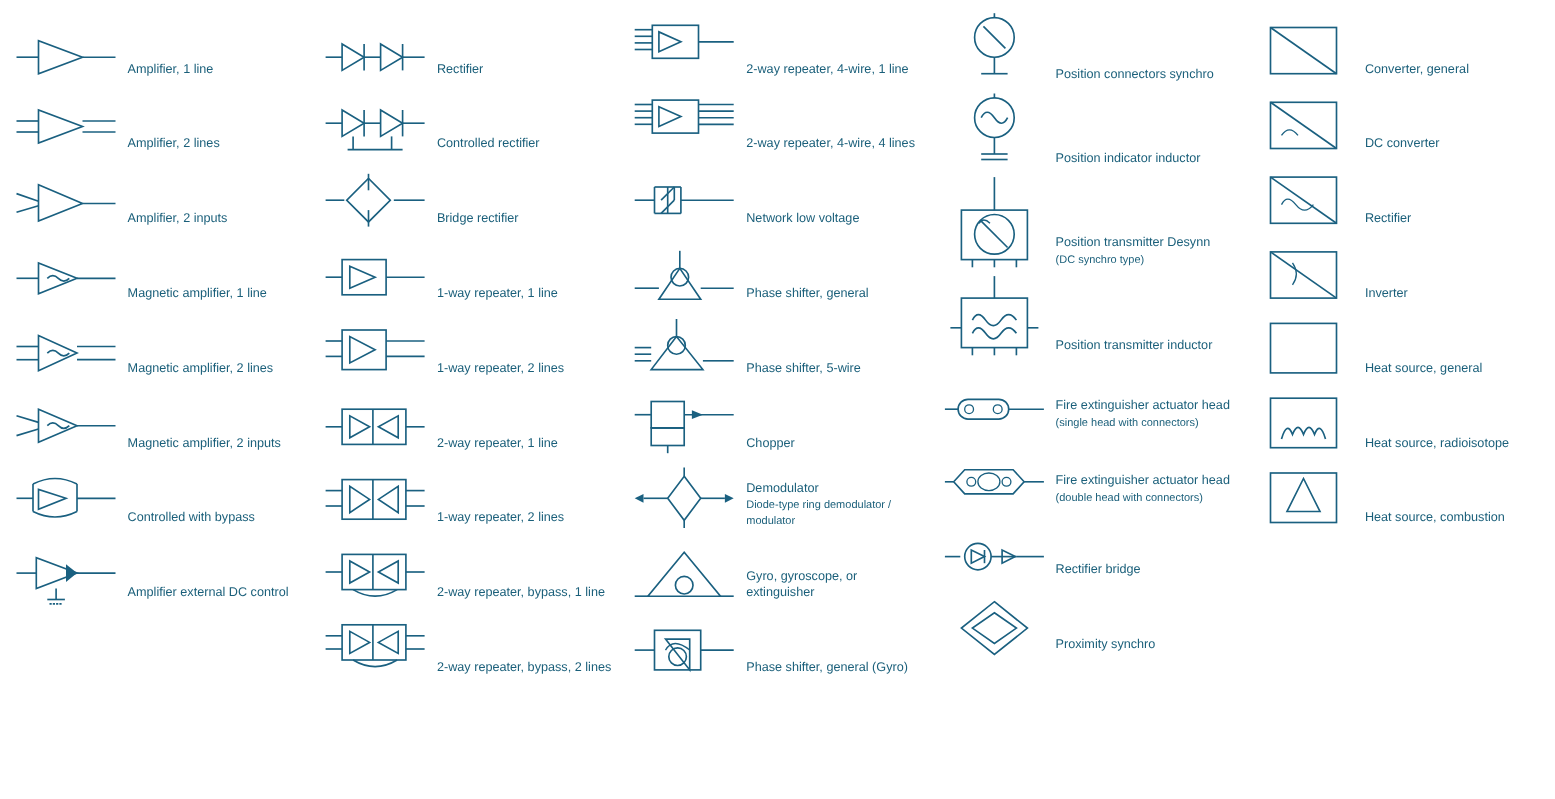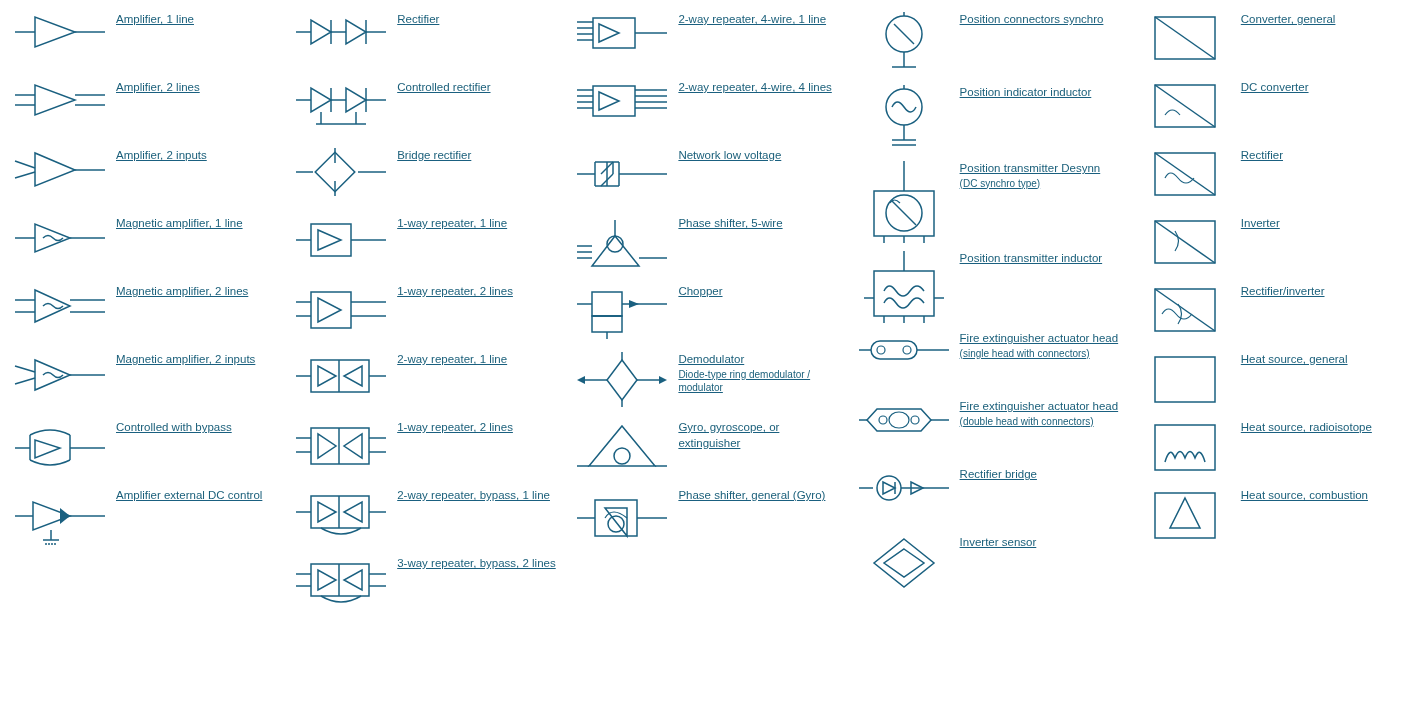--- a/index.html
+++ b/index.html
@@ -18,24 +18,23 @@
       padding: 8px 4px;
       gap: 0;
     }
     .column {
       display: flex;
       flex-direction: column;
       gap: 0;
     }
     .item {
       display: flex;
-      align-items: flex-start;
+      align-items: flex-end;
       padding: 4px 6px;
       min-height: 68px;
-      text-decoration: underline;
     }
     .symbol {
       width: 100px;
       min-width: 90px;
       display: flex;
       align-items: center;
       justify-content: center;
       flex-shrink: 0;
     }
     .label {
@@ -293,21 +292,21 @@
           <line x1="0" y1="30" x2="15" y2="30" stroke="#1a6080" stroke-width="1.5"></line>
           <rect x="15" y="8" width="58" height="32" fill="none" stroke="#1a6080" stroke-width="1.5"></rect>
           <line x1="43" y1="8" x2="43" y2="40" stroke="#1a6080" stroke-width="1.5"></line>
           <polygon points="22,14 22,34 40,24" fill="none" stroke="#1a6080" stroke-width="1.5"></polygon>
           <polygon points="66,14 66,34 48,24" fill="none" stroke="#1a6080" stroke-width="1.5"></polygon>
           <line x1="73" y1="18" x2="90" y2="18" stroke="#1a6080" stroke-width="1.5"></line>
           <line x1="73" y1="30" x2="90" y2="30" stroke="#1a6080" stroke-width="1.5"></line>
           <path d="M25,40 Q45,52 65,40" fill="none" stroke="#1a6080" stroke-width="1.5"></path>
         </svg>
       </div>
-      <span class="label">3-way repeater, bypass, 2 lines</span>
+      <span class="label">2-way repeater, bypass, 2 lines</span>
     </div>
   </div>
 
   <div class="column">
 
     <div class="item">
       <div class="symbol">
         <svg width="90" height="55" viewBox="0 0 90 55">
           <line x1="0" y1="28" x2="16" y2="28" stroke="#1a6080" stroke-width="1.5"></line>
           <line x1="0" y1="22" x2="16" y2="22" stroke="#1a6080" stroke-width="1.5"></line>
@@ -350,20 +349,32 @@
           <line x1="42" y1="14" x2="42" y2="38" stroke="#1a6080" stroke-width="1.5"></line>
           <line x1="24" y1="26" x2="36" y2="14" stroke="#1a6080" stroke-width="1.5"></line>
           <line x1="36" y1="14" x2="36" y2="26" stroke="#1a6080" stroke-width="1.5"></line>
           <line x1="36" y1="26" x2="24" y2="38" stroke="#1a6080" stroke-width="1.5"></line>
           <line x1="42" y1="26" x2="90" y2="26" stroke="#1a6080" stroke-width="1.5"></line>
         </svg>
       </div>
       <span class="label">Network low voltage</span>
     </div>
 
+    <div class="item">
+      <div class="symbol">
+        <svg width="90" height="52" viewBox="0 0 90 52">
+          <line x1="0" y1="38" x2="22" y2="38" stroke="#1a6080" stroke-width="1.5"></line>
+          <polygon points="22,48 60,48 41,20" fill="none" stroke="#1a6080" stroke-width="1.5"></polygon>
+          <circle cx="41" cy="28" r="8" fill="none" stroke="#1a6080" stroke-width="1.5"></circle>
+          <line x1="41" y1="20" x2="41" y2="4" stroke="#1a6080" stroke-width="1.5"></line>
+          <line x1="60" y1="38" x2="90" y2="38" stroke="#1a6080" stroke-width="1.5"></line>
+        </svg>
+      </div>
+      <span class="label">Phase shifter, general</span>
+    </div>
 
     <div class="item">
       <div class="symbol">
         <svg width="90" height="58" viewBox="0 0 90 58">
           <line x1="0" y1="42" x2="15" y2="42" stroke="#1a6080" stroke-width="1.5"></line>
           <line x1="0" y1="36" x2="15" y2="36" stroke="#1a6080" stroke-width="1.5"></line>
           <line x1="0" y1="30" x2="15" y2="30" stroke="#1a6080" stroke-width="1.5"></line>
           <polygon points="15,50 62,50 38,20" fill="none" stroke="#1a6080" stroke-width="1.5"></polygon>
           <circle cx="38" cy="28" r="8" fill="none" stroke="#1a6080" stroke-width="1.5"></circle>
           <line x1="38" y1="20" x2="38" y2="4" stroke="#1a6080" stroke-width="1.5"></line>
@@ -534,21 +545,21 @@
       <span class="label">Rectifier bridge</span>
     </div>
 
     <div class="item">
       <div class="symbol">
         <svg width="80" height="52" viewBox="0 0 80 52">
           <polygon points="40,4 70,28 40,52 10,28" fill="none" stroke="#1a6080" stroke-width="1.5"></polygon>
           <polygon points="40,14 60,28 40,42 20,28" fill="none" stroke="#1a6080" stroke-width="1.5"></polygon>
         </svg>
       </div>
-      <span class="label">Inverter sensor</span>
+      <span class="label">Proximity synchro</span>
     </div>
 
   </div>
 
   <div class="column">
 
     <div class="item">
       <div class="symbol">
         <svg width="70" height="52" viewBox="0 0 70 52">
           <rect x="5" y="5" width="60" height="42" fill="none" stroke="#1a6080" stroke-width="1.5"></rect>
@@ -584,31 +595,20 @@
       <div class="symbol">
         <svg width="70" height="52" viewBox="0 0 70 52">
           <rect x="5" y="5" width="60" height="42" fill="none" stroke="#1a6080" stroke-width="1.5"></rect>
           <line x1="5" y1="5" x2="65" y2="47" stroke="#1a6080" stroke-width="1.5"></line>
           <path d="M25,15 Q32,25 25,35" fill="none" stroke="#1a6080" stroke-width="1.2"></path>
         </svg>
       </div>
       <span class="label">Inverter</span>
     </div>
 
-    <div class="item">
-      <div class="symbol">
-        <svg width="70" height="52" viewBox="0 0 70 52">
-          <rect x="5" y="5" width="60" height="42" fill="none" stroke="#1a6080" stroke-width="1.5"></rect>
-          <line x1="5" y1="5" x2="65" y2="47" stroke="#1a6080" stroke-width="1.5"></line>
-          <path d="M12,30 Q18,20 26,30 Q34,40 42,30" fill="none" stroke="#1a6080" stroke-width="1.2"></path>
-          <path d="M28,20 Q35,30 28,40" fill="none" stroke="#1a6080" stroke-width="1.2"></path>
-        </svg>
-      </div>
-      <span class="label">Rectifier/inverter</span>
-    </div>
 
     <div class="item">
       <div class="symbol">
         <svg width="70" height="55" viewBox="0 0 70 55">
           <rect x="5" y="5" width="60" height="45" fill="none" stroke="#1a6080" stroke-width="1.5"></rect>
         </svg>
       </div>
       <span class="label">Heat source, general</span>
     </div>
 

